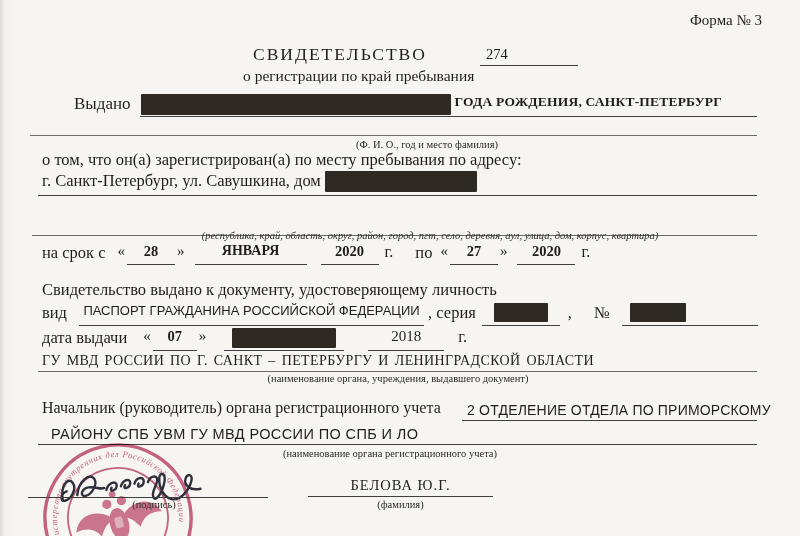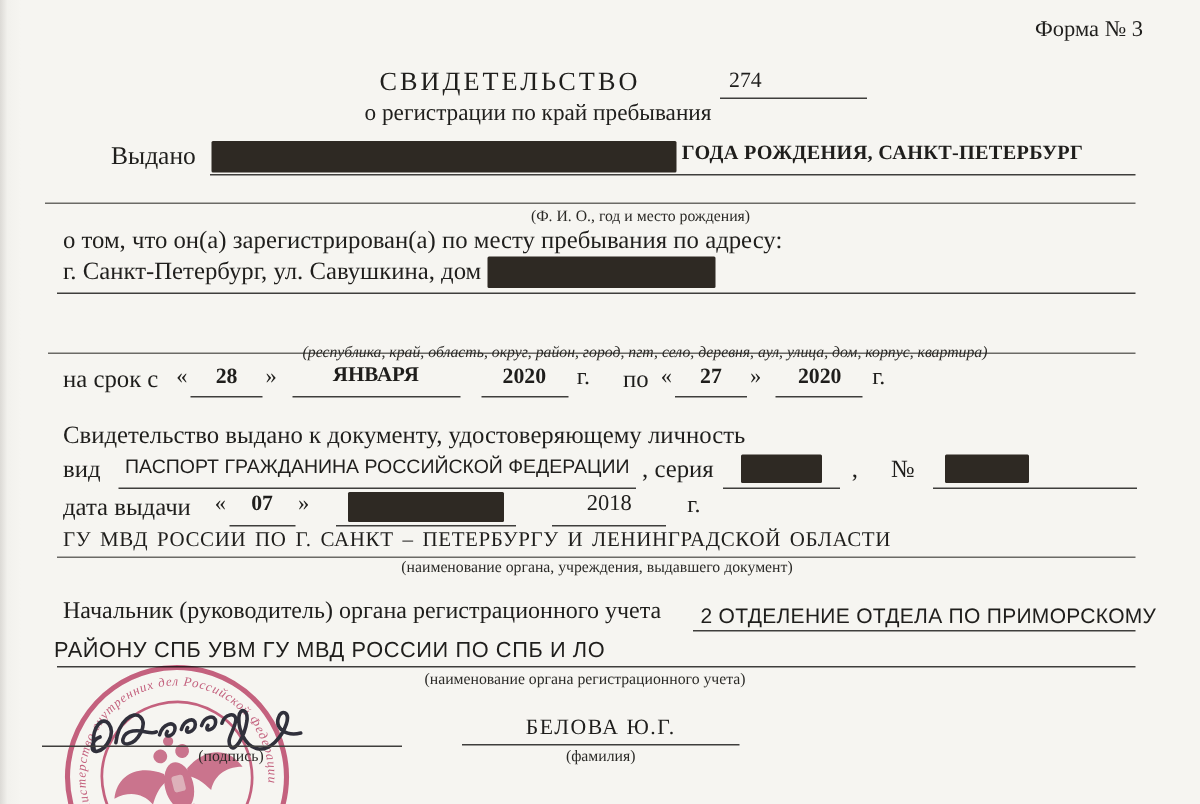--- a/index.html
+++ b/index.html
@@ -34,21 +34,21 @@
   <div class="abs" style="top:45px;left:480px;width:92px;border-bottom:1.5px solid #3f3e3c;font-size:14.5px;padding:1px 0 2px 6px;">274</div>
   <div class="abs" style="top:67px;left:243px;font-size:15.5px;">о регистрации по край пребывания</div>
 
   <div class="row" style="top:94px;left:74px;height:22px;">
     <span style="font-size:17px;margin-right:10px;">Выдано</span>
     <span class="redact" style="width:310px;height:21px;display:inline-block;"></span>
     <span class="serifb" style="font-size:13.5px;margin-left:4px;letter-spacing:0.2px;">ГОДА РОЖДЕНИЯ, САНКТ-ПЕТЕРБУРГ</span>
   </div>
   <div class="rule" style="top:116px;left:140px;width:617px;"></div>
   <div class="rule thin" style="top:135px;left:30px;width:727px;"></div>
-  <div class="abs cap" style="top:139px;left:327px;width:200px;">(Ф. И. О., год и место рождения)</div>
+  <div class="abs cap" style="top:139px;left:327px;width:200px;">(Ф. И. О., год и место фамилия)</div>
 
   <div class="abs bt" style="top:150px;left:42px;">о том, что он(а) зарегистрирован(а) по месту пребывания по адресу:</div>
 
   <div class="row" style="top:171px;left:42px;height:23px;">
     <span class="bt">г. Санкт-Петербург, ул. Савушкина, дом</span>
     <span class="redact" style="width:152px;height:21px;display:inline-block;margin-left:4px;"></span>
   </div>
   <div class="rule" style="top:195px;left:38px;width:719px;"></div>
   <div class="rule thin" style="top:235px;left:32px;width:725px;"></div>
   <div class="abs cap" style="top:230px;left:130px;width:600px;font-style:italic;">(республика, край, область, округ, район, город, пгт, село, деревня, аул, улица, дом, корпус, квартира)</div>
@@ -91,21 +91,21 @@
     <span style="font-size:16px;">г.</span>
   </div>
 
   <div class="abs" style="top:353px;left:42px;font-size:14px;letter-spacing:0.4px;word-spacing:2px;white-space:nowrap;">ГУ МВД РОССИИ ПО Г. САНКТ – ПЕТЕРБУРГУ И ЛЕНИНГРАДСКОЙ ОБЛАСТИ</div>
   <div class="rule thin" style="top:371px;left:38px;width:719px;"></div>
   <div class="abs cap" style="top:373px;left:248px;width:300px;">(наименование органа, учреждения, выдавшего документ)</div>
 
   <div class="abs" style="top:399px;left:42px;font-size:16px;">Начальник (руководитель) органа регистрационного учета</div>
   <div class="abs sansv" style="top:402px;left:467px;font-size:14px;letter-spacing:0.2px;white-space:nowrap;">2 ОТДЕЛЕНИЕ ОТДЕЛА  ПО ПРИМОРСКОМУ</div>
   <div class="rule" style="top:420px;left:462px;width:295px;"></div>
-  <div class="abs sansv" style="top:426px;left:36px;font-size:14.5px;letter-spacing:0.4px;white-space:nowrap;">РАЙОНУ СПБ УВМ  ГУ  МВД РОССИИ  ПО СПБ  И  ЛО</div>
+  <div class="abs sansv" style="top:426px;left:51px;font-size:14.5px;letter-spacing:0.4px;white-space:nowrap;">РАЙОНУ СПБ УВМ  ГУ  МВД РОССИИ  ПО СПБ  И  ЛО</div>
   <div class="rule" style="top:444px;left:38px;width:719px;"></div>
   <div class="abs cap" style="top:448px;left:283px;width:200px;">(наименование органа регистрационного учета)</div>
 
   <svg class="stamp-svg" viewBox="0 0 200 200">
     <g fill="none" stroke="#c24a70">
       <circle cx="100" cy="100" r="73" stroke-width="3.4"></circle>
       <circle cx="100" cy="100" r="50" stroke-width="1.8"></circle>
     </g>
     <defs>
       <path id="ringPath" d="M 56.9,143.1 A 61,61 0 1,1 143.1,143.1" fill="none"></path>

